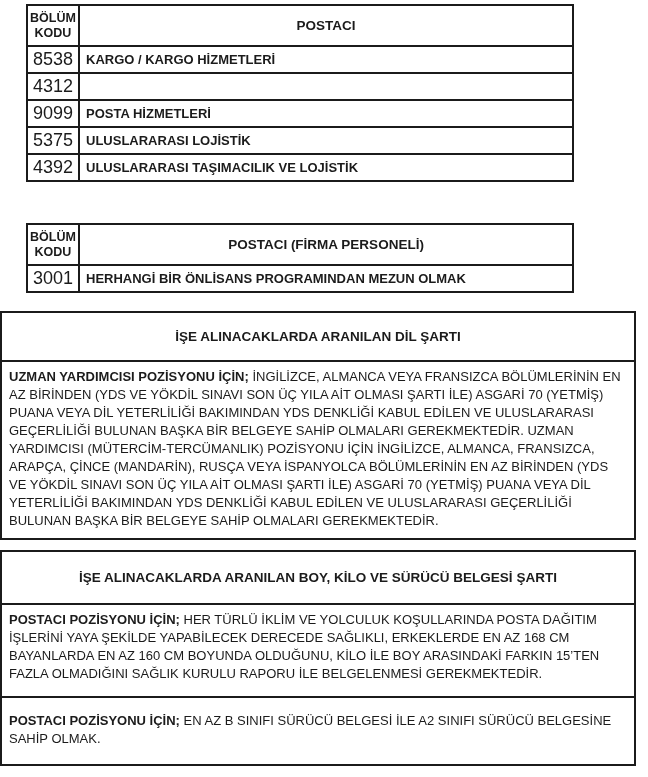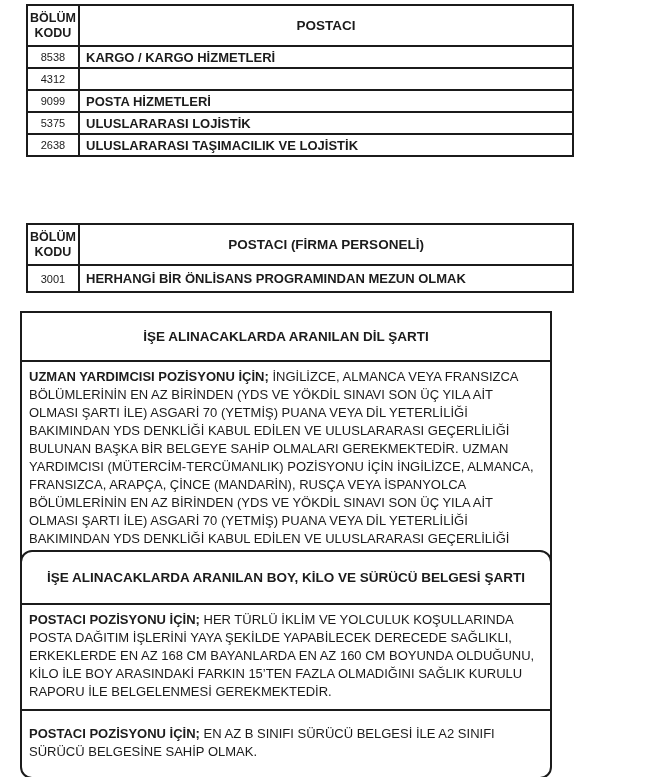--- a/index.html
+++ b/index.html
@@ -36,21 +36,21 @@
   }
   .tr:first-child{border-top:none;}
   .td-code{
     width:52px;
     flex:0 0 52px;
     border-right:2px solid var(--ink);
     display:flex;
     align-items:center;
     justify-content:center;
     text-align:center;
-    font-size:11px;
+    font-size:18px;
     padding:2px 1px;
   }
   .td-label{
     flex:1;
     display:flex;
     align-items:center;
     font-size:13px;
     padding:2px 6px;
     font-weight:bold;
   }
@@ -66,22 +66,22 @@
     font-size:13.5px;
   }
   #table1 .hdr{min-height:39px;}
   #table1 .row{min-height:22px;}
   #table2 .hdr{min-height:39px;}
   #table2 .row{min-height:27px;}
 
   
   .sec{
     position:absolute;
-    left:20px;
-    width:532px;
+    left:0;
+    width:636px;
     border:2px solid var(--ink);
     background:var(--paper);
   }
   .sec-title{
     display:flex;
     align-items:center;
     justify-content:center;
     text-align:center;
     font-weight:700;
     font-size:13.5px;
@@ -131,21 +131,21 @@
     </div>
     <div class="tr row">
       <div class="td-code">9099</div>
       <div class="td-label">POSTA HİZMETLERİ</div>
     </div>
     <div class="tr row">
       <div class="td-code">5375</div>
       <div class="td-label">ULUSLARARASI LOJİSTİK</div>
     </div>
     <div class="tr row">
-      <div class="td-code">2638</div>
+      <div class="td-code">4392</div>
       <div class="td-label">ULUSLARARASI TAŞIMACILIK VE LOJİSTİK</div>
     </div>
   </div>
 
   <div class="tbl" id="table2" style="top:223px;">
     <div class="tr hdr">
       <div class="td-code">BÖLÜM
 KODU</div>
       <div class="td-label">POSTACI (FİRMA PERSONELİ)</div>
     </div>
@@ -153,21 +153,21 @@
       <div class="td-code">3001</div>
       <div class="td-label">HERHANGİ BİR ÖNLİSANS PROGRAMINDAN MEZUN OLMAK</div>
     </div>
   </div>
 
   <div class="sec" id="dil" style="top:311px;">
     <div class="sec-title">İŞE ALINACAKLARDA ARANILAN DİL ŞARTI</div>
     <div class="sec-body"><span class="lead">UZMAN YARDIMCISI POZİSYONU İÇİN;</span><span> İNGİLİZCE, ALMANCA VEYA FRANSIZCA BÖLÜMLERİNİN EN AZ BİRİNDEN (YDS VE YÖKDİL SINAVI SON ÜÇ YILA AİT OLMASI ŞARTI İLE) ASGARİ 70 (YETMİŞ) PUANA VEYA DİL YETERLİLİĞİ BAKIMINDAN YDS DENKLİĞİ KABUL EDİLEN VE ULUSLARARASI GEÇERLİLİĞİ BULUNAN BAŞKA BİR BELGEYE SAHİP OLMALARI GEREKMEKTEDİR. UZMAN YARDIMCISI (MÜTERCİM-TERCÜMANLIK) POZİSYONU İÇİN İNGİLİZCE, ALMANCA, FRANSIZCA, ARAPÇA, ÇİNCE (MANDARİN), RUSÇA VEYA İSPANYOLCA BÖLÜMLERİNİN EN AZ BİRİNDEN (YDS VE YÖKDİL SINAVI SON ÜÇ YILA AİT OLMASI ŞARTI İLE) ASGARİ 70 (YETMİŞ) PUANA VEYA DİL YETERLİLİĞİ BAKIMINDAN YDS DENKLİĞİ KABUL EDİLEN VE ULUSLARARASI GEÇERLİLİĞİ BULUNAN BAŞKA BİR BELGEYE SAHİP OLMALARI GEREKMEKTEDİR.</span></div>
   </div>
 
-  <div class="sec" id="boy" style="top:550px;border-radius:12px;">
+  <div class="sec" id="boy" style="top:550px;">
     <div class="sec-title">İŞE ALINACAKLARDA ARANILAN BOY, KİLO VE SÜRÜCÜ BELGESİ ŞARTI</div>
     <div class="sec-body body1" style="border-top:none;"><span class="lead">POSTACI POZİSYONU İÇİN;</span><span> HER TÜRLÜ İKLİM VE YOLCULUK KOŞULLARINDA POSTA DAĞITIM İŞLERİNİ YAYA ŞEKİLDE YAPABİLECEK DERECEDE SAĞLIKLI, ERKEKLERDE EN AZ 168 CM BAYANLARDA EN AZ 160 CM BOYUNDA OLDUĞUNU, KİLO İLE BOY ARASINDAKİ FARKIN 15’TEN FAZLA OLMADIĞINI SAĞLIK KURULU RAPORU İLE BELGELENMESİ GEREKMEKTEDİR.</span></div>
     <div class="sec-body body2" style="border-top:2px solid var(--ink);">
         <span><span class="lead">POSTACI POZİSYONU İÇİN;</span><span> EN AZ B SINIFI SÜRÜCÜ BELGESİ İLE A2 SINIFI SÜRÜCÜ BELGESİNE SAHİP OLMAK.</span></span>
       </div>
   </div>
 
 </div>
 
 </body></html>

